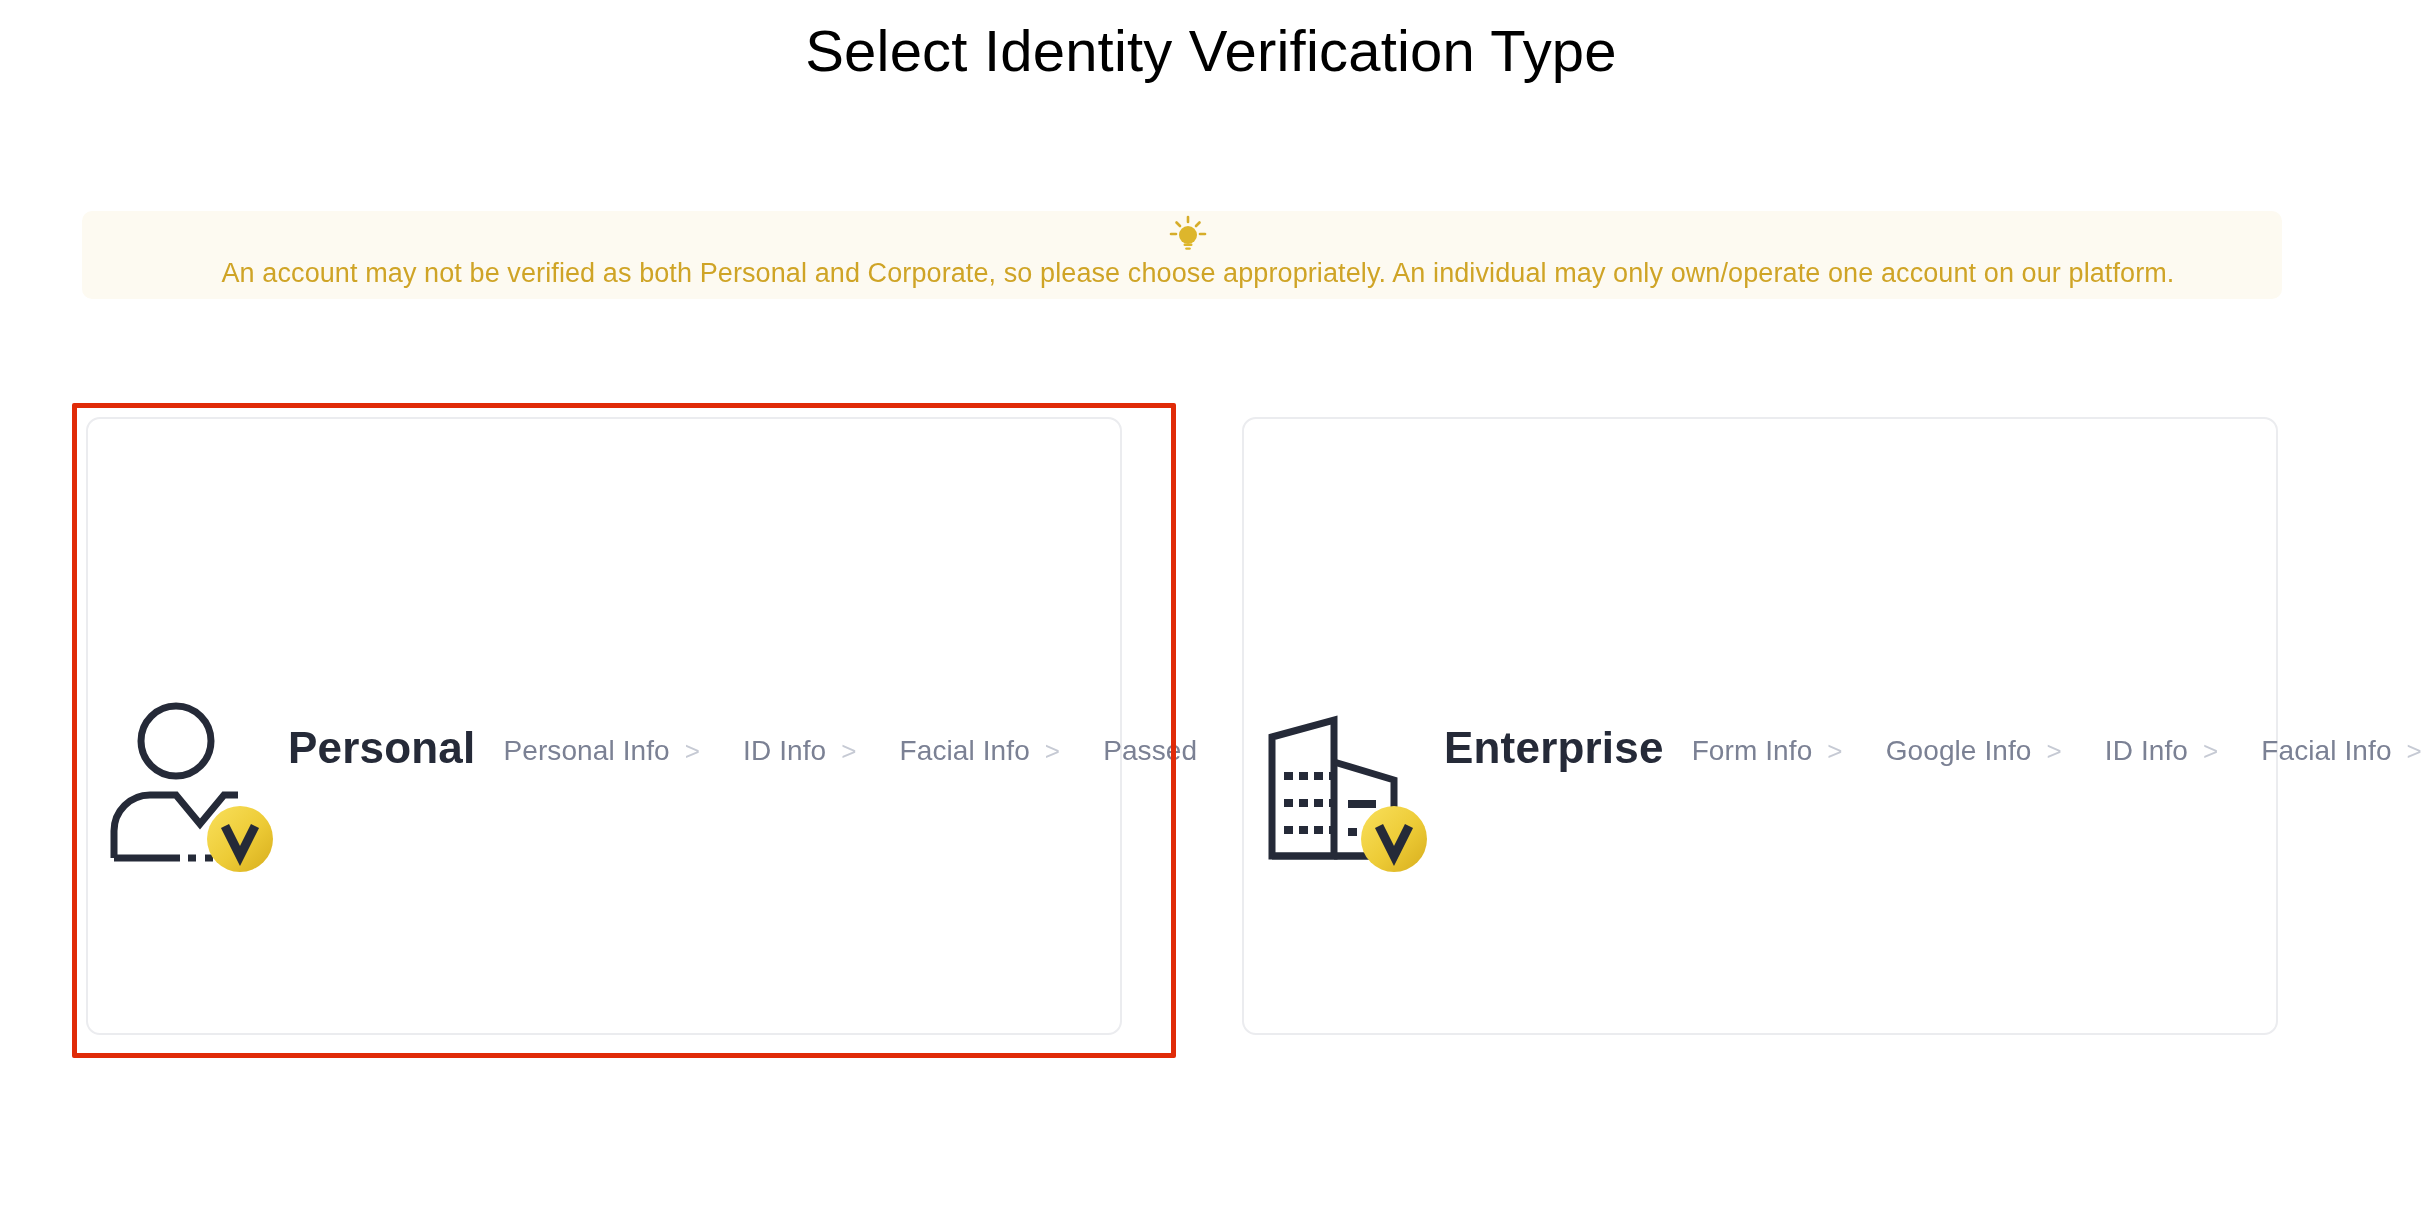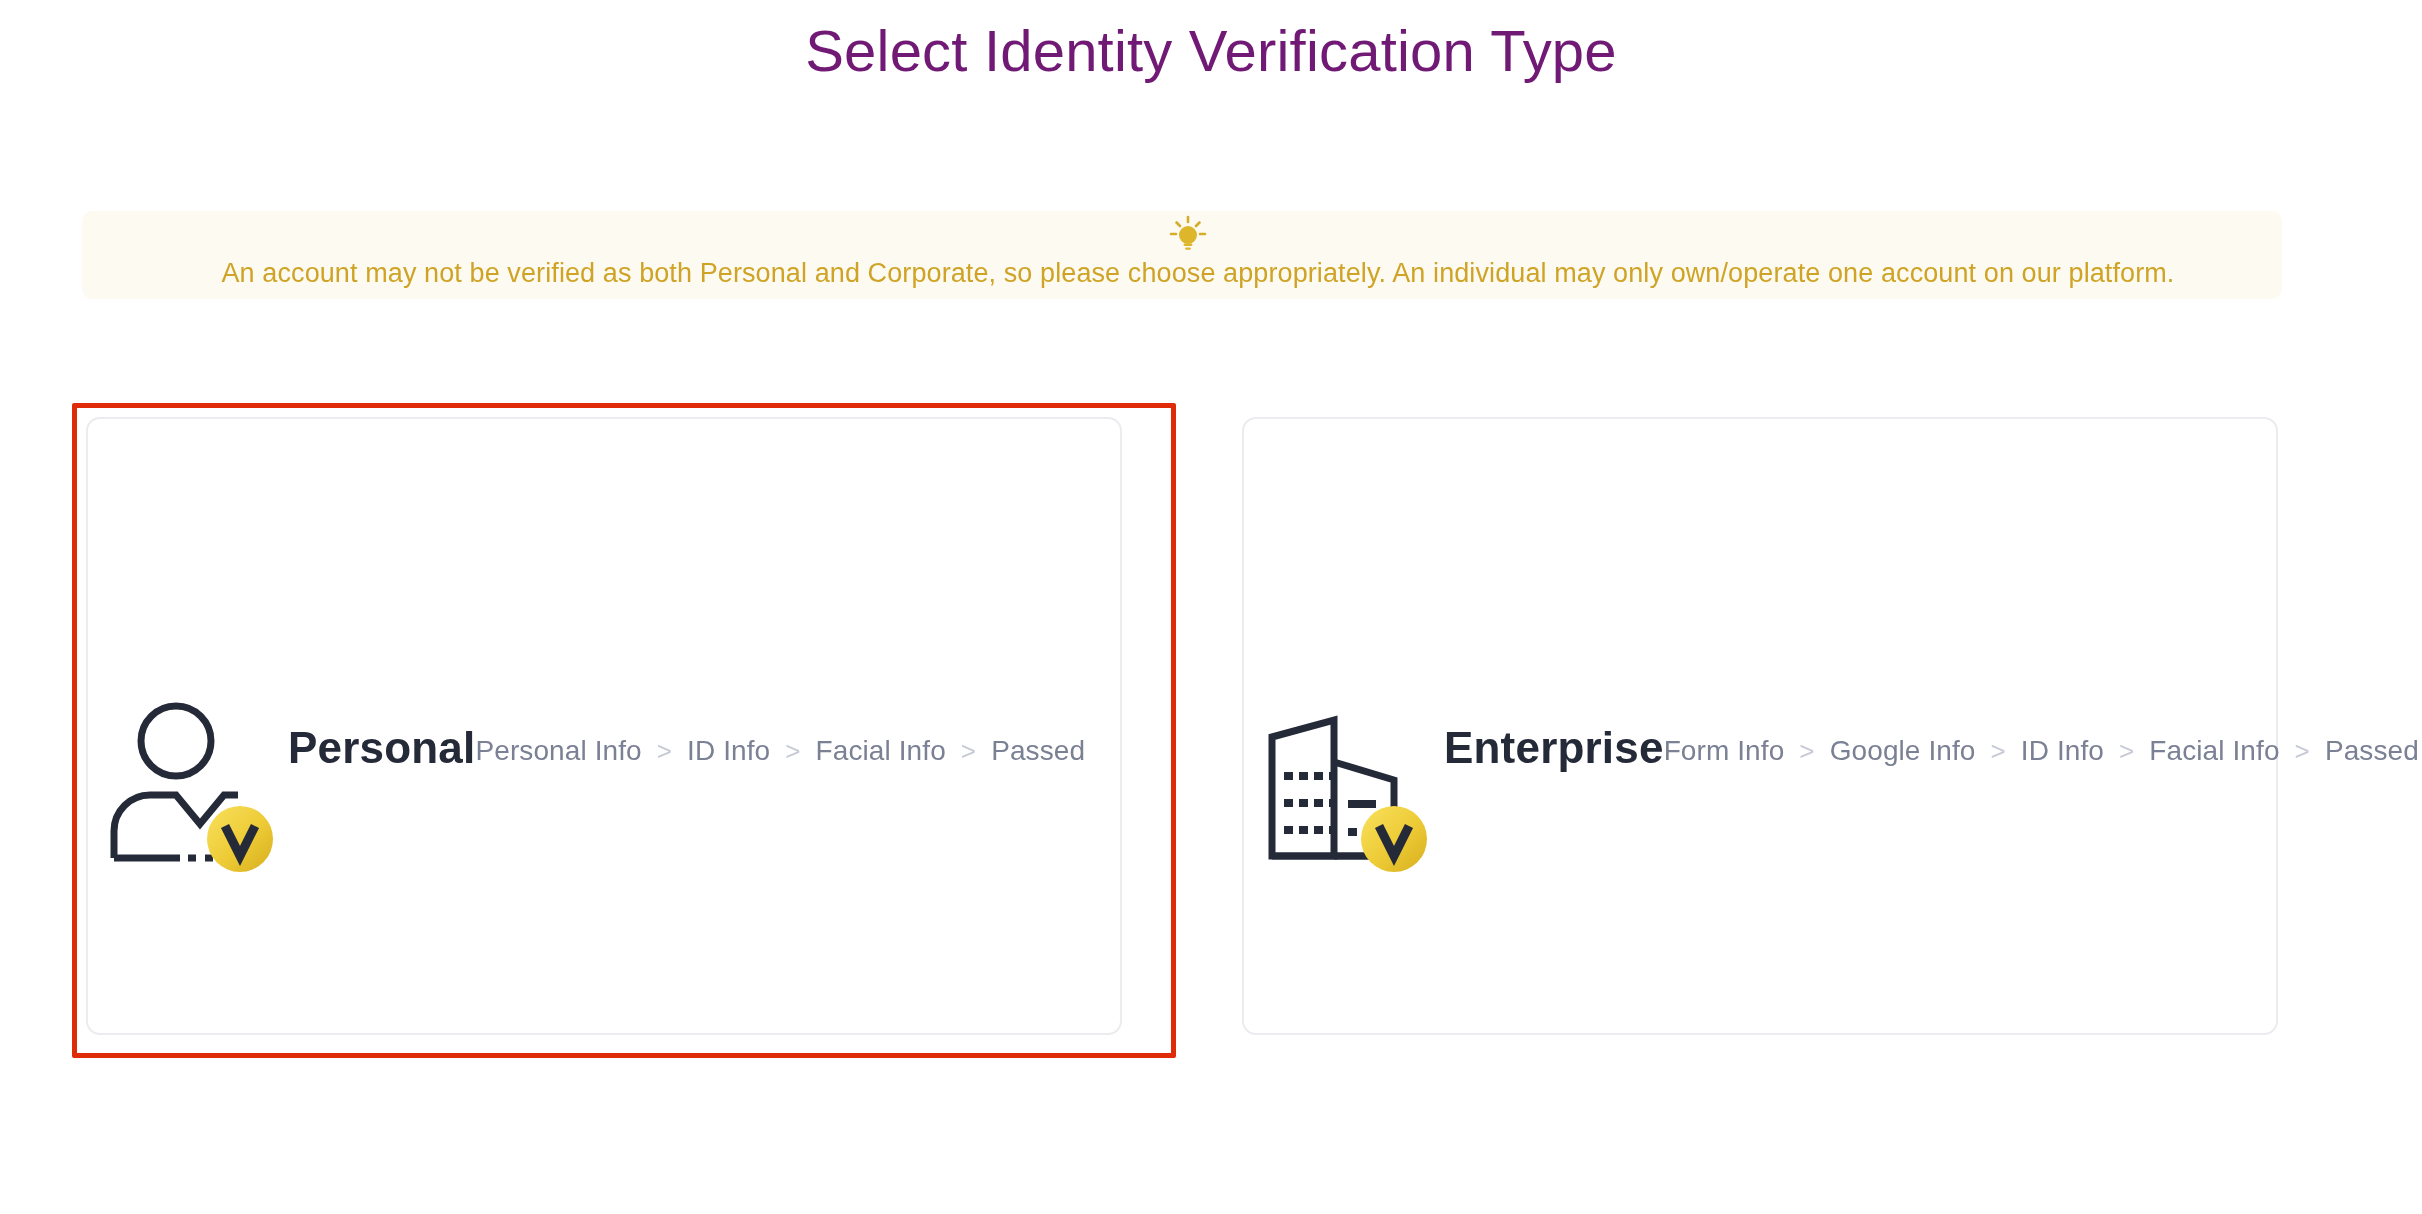--- a/index.html
+++ b/index.html
@@ -22,21 +22,21 @@
   
   .page-title {
     position: absolute;
     top: 18px;
     left: 0;
     width: 2422px;
     text-align: center;
     font-size: 58px;
     font-weight: 400;
     letter-spacing: 0.2px;
-    color: #701a75;
+    color: #000000;
     line-height: 1.15;
   }
 
   
   .notice-banner {
     position: absolute;
     left: 82px;
     top: 211px;
     width: 2200px;
     height: 88px;
@@ -104,21 +104,21 @@
   }
 
   .card-steps {
     margin-top: 50px;
     display: flex;
     align-items: center;
     font-size: 28px;
     color: #7b8194;
     letter-spacing: 0.1px;
   }
-  .step-label { white-space: nowrap; }
+  .step-label { white-space: nowrap; margin-left: 28px; }
   .step-sep {
     color: #c6cad4;
     margin: 0 15px;
     font-size: 26px;
     line-height: 1;
   }
 
   
   .selection-box {
     position: absolute;

